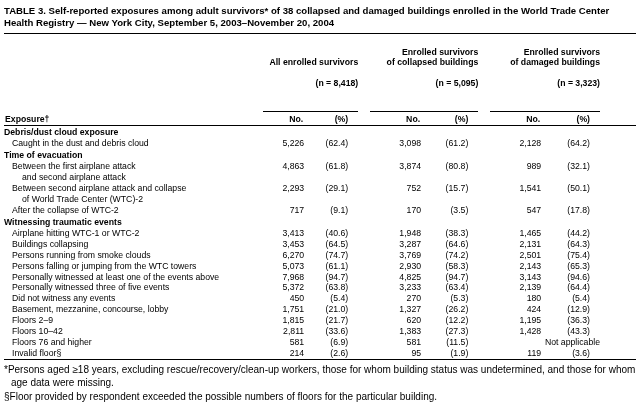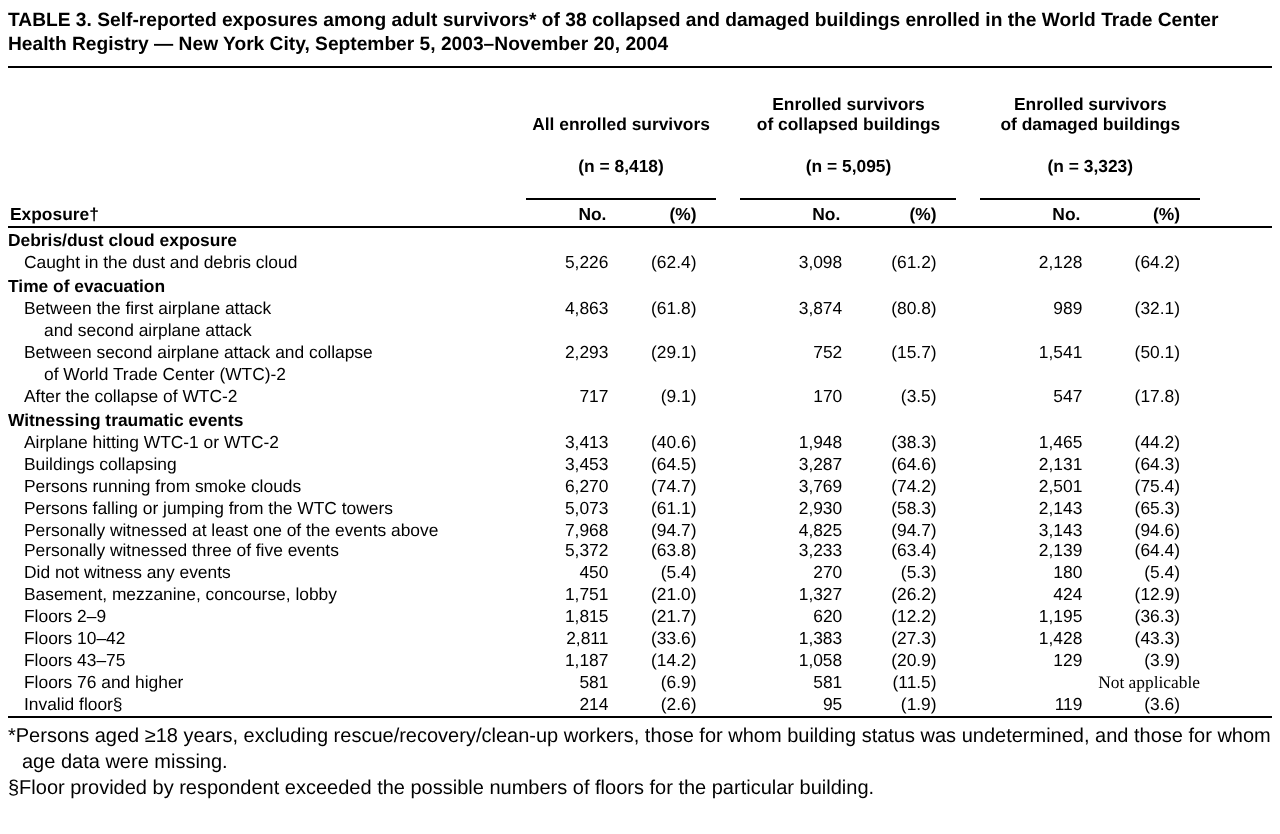--- a/index.html
+++ b/index.html
@@ -15,37 +15,37 @@
     font-size: 9.6px; font-weight: bold; line-height: 1.28;
     border-bottom: 1px solid #000; padding-bottom: 3px;
   }
   table.exposure {
     width: 100%; border-collapse: collapse; table-layout: fixed;
     border-bottom: 1px solid #000;
   }
   thead th { font-weight: bold; font-size: 8.7px; }
   th.group { vertical-align: bottom; padding: 3px 6px 0 6px; }
   .ginner {
-    border-bottom: 1px solid #000; text-align: center;
-    line-height: 1.18; padding-bottom: 1px; white-space: pre-line;
+    border-bottom: 1px solid #000; text-align: right;
+    line-height: 1.18; padding-bottom: 13px; white-space: pre-line;
   }
   th.group.g3 .ginner { margin-right: 30px; }
   tr.subheader th {
     vertical-align: bottom; border-bottom: 1px solid #000;
     padding-top: 2px; padding-bottom: 1px;
   }
   th.exposure-head { text-align: left; margin-top: 30px; }
   .col-num { text-align: right; }
   .col-pct { text-align: right; padding-right: 16px; }
   tr.subheader th.col-pct:last-child,
   tbody td.col-pct:last-child { padding-right: 46px; }
   tbody td { font-size: 8.7px; line-height: 1.26; padding: 0; vertical-align: top; }
   td.section-header { font-weight: bold; padding-top: 1px; }
   td.row-label { padding-left: 18px; text-indent: -10px; white-space: pre-line; }
-  td.notapp { text-align: right; padding-right: 36px; font-family: Liberation Serif, serif; }
+  td.notapp { text-align: right; padding-right: 36px; }
   .footnotes { padding-top: 3px; }
   .footnote { font-size: 10px; line-height: 1.32; padding-left: 7px; text-indent: -7px; }
 </style>
 </head>
 <body>
 
 <div class="page">
 
   <div class="title">TABLE 3. Self-reported exposures among adult survivors* of 38 collapsed and damaged buildings enrolled in the World Trade Center Health Registry — New York City, September 5, 2003–November 20, 2004</div>
 
@@ -225,29 +225,20 @@
         <tr>
           <td class="row-label">Floors 10–42</td>
           <td class="col-num">2,811</td>
           <td class="col-pct">(33.6)</td>
           <td class="col-num">1,383</td>
           <td class="col-pct">(27.3)</td>
           <td class="col-num">1,428</td>
           <td class="col-pct">(43.3)</td>
         </tr>
         <tr>
-          <td class="row-label">Floors 43–75</td>
-          <td class="col-num">1,187</td>
-          <td class="col-pct">(14.2)</td>
-          <td class="col-num">1,058</td>
-          <td class="col-pct">(20.9)</td>
-          <td class="col-num">129</td>
-          <td class="col-pct">(3.9)</td>
-        </tr>
-        <tr>
           <td class="row-label">Floors 76 and higher</td>
           <td class="col-num">581</td>
           <td class="col-pct">(6.9)</td>
           <td class="col-num">581</td>
           <td class="col-pct">(11.5)</td>
           <td class="notapp" colspan="2">Not applicable</td>
         </tr>
         <tr>
           <td class="row-label">Invalid floor§</td>
           <td class="col-num">214</td>

